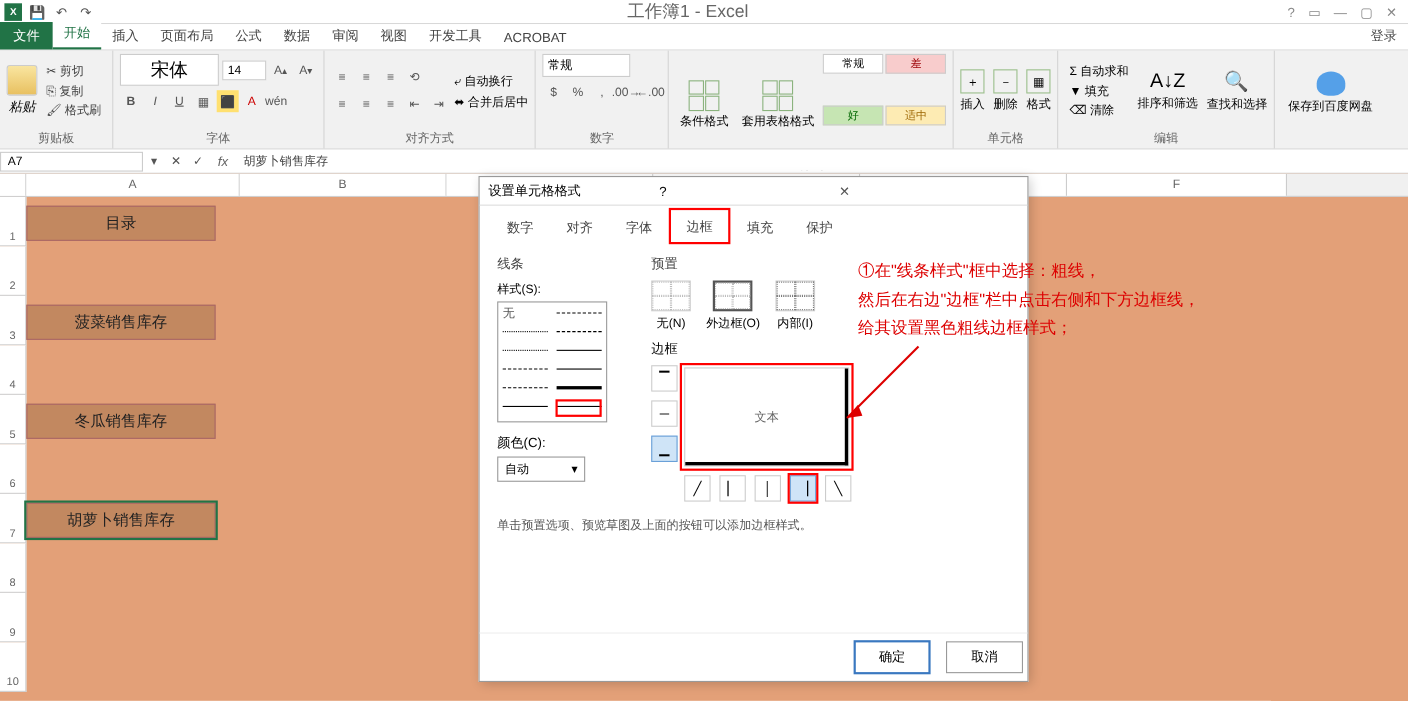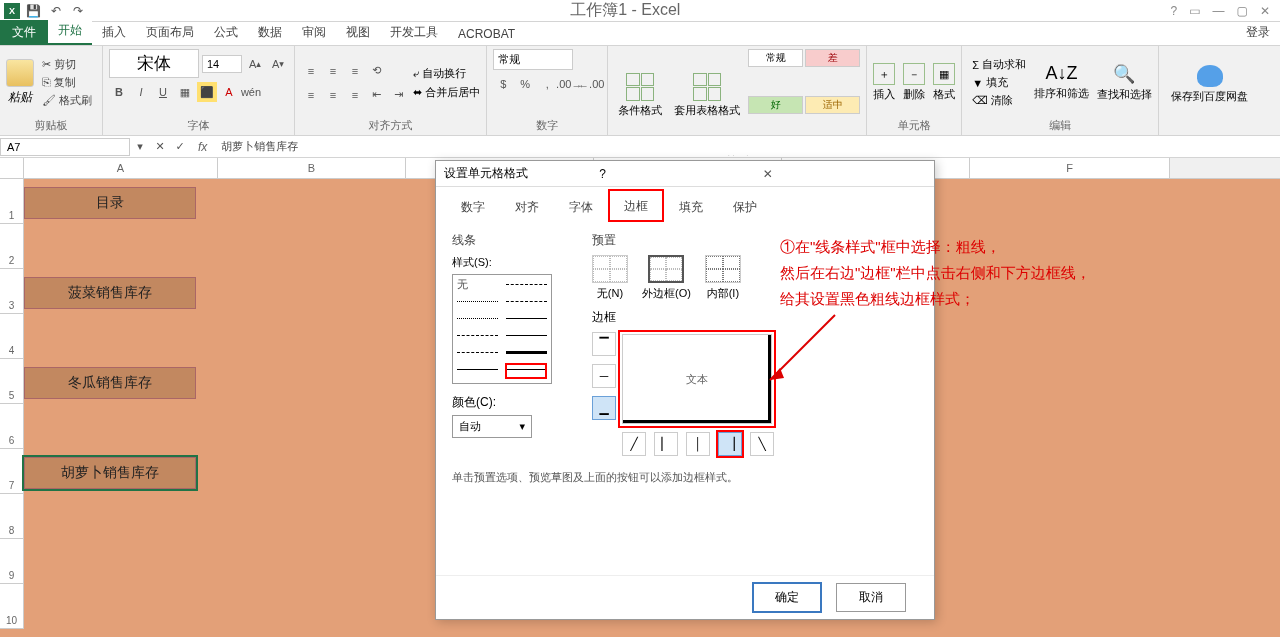--- a/index.html
+++ b/index.html
@@ -91,21 +91,21 @@
 .border-preview-wrap{display:flex;gap:4px;}
 .border-side-btns{display:flex;flex-direction:column;gap:8px;}
 .border-btn{width:24px;height:24px;border:1px solid #ccc;display:flex;align-items:center;justify-content:center;cursor:pointer;}
 .border-btn.active{background:#cfe4f7;border-color:#6aa0d8;}
 .red-highlight{outline:2px solid red;}
 .preview-box{width:150px;height:90px;border:1px solid #ccc;position:relative;display:flex;align-items:center;justify-content:center;font-size:11px;color:#666;}
 .preview-box .rborder{position:absolute;right:0;top:0;width:3px;height:100%;background:#000;}
 .preview-box .bborder{position:absolute;bottom:0;left:0;height:3px;width:100%;background:#000;}
 .border-bottom-btns{display:flex;gap:8px;margin-top:6px;margin-left:30px;}
 .dlg-hint{font-size:11px;color:#555;margin-top:14px;}
-.dlg-footer{height:44px;display:flex;align-items:center;justify-content:flex-end;gap:14px;padding:0 28px;border-top:1px solid #eee;}
+.dlg-footer{height:44px;display:flex;align-items:center;justify-content:flex-end;gap:14px;padding:0 4px;border-top:1px solid #eee;}
 .dlg-btn{min-width:70px;padding:5px 16px;border:1px solid #999;background:#fff;cursor:pointer;font-size:12px;}
 .dlg-btn.primary{border:2px solid #3a78c0;}
 .annotation{position:absolute;left:780px;top:234px;width:380px;font-size:15px;color:#d00;line-height:26px;}
 .arrow{position:absolute;left:760px;top:310px;width:80px;height:80px;}
 .arrow svg{width:100%;height:100%;}
 .save-baidu{display:flex;flex-direction:column;align-items:center;font-size:11px;gap:2px;padding:0 6px;}
 .save-baidu .cloud-ico{width:26px;height:22px;border-radius:50% 50% 40% 40%;background:#55a0e8;}
 .preview-red-wrap{outline:2px solid red;padding:2px;}
 </style>
 </head>

